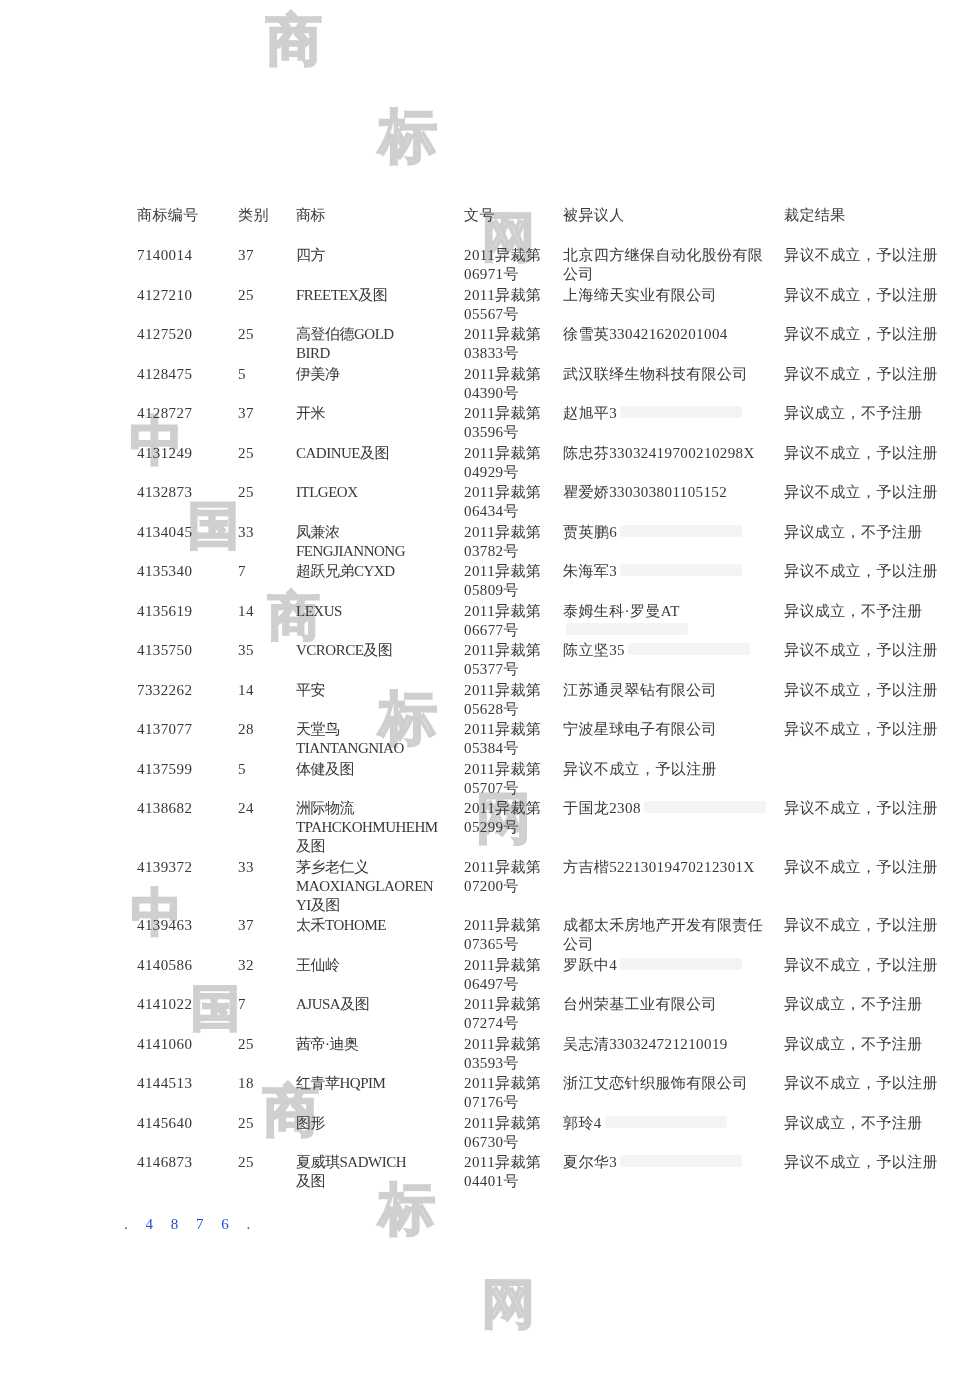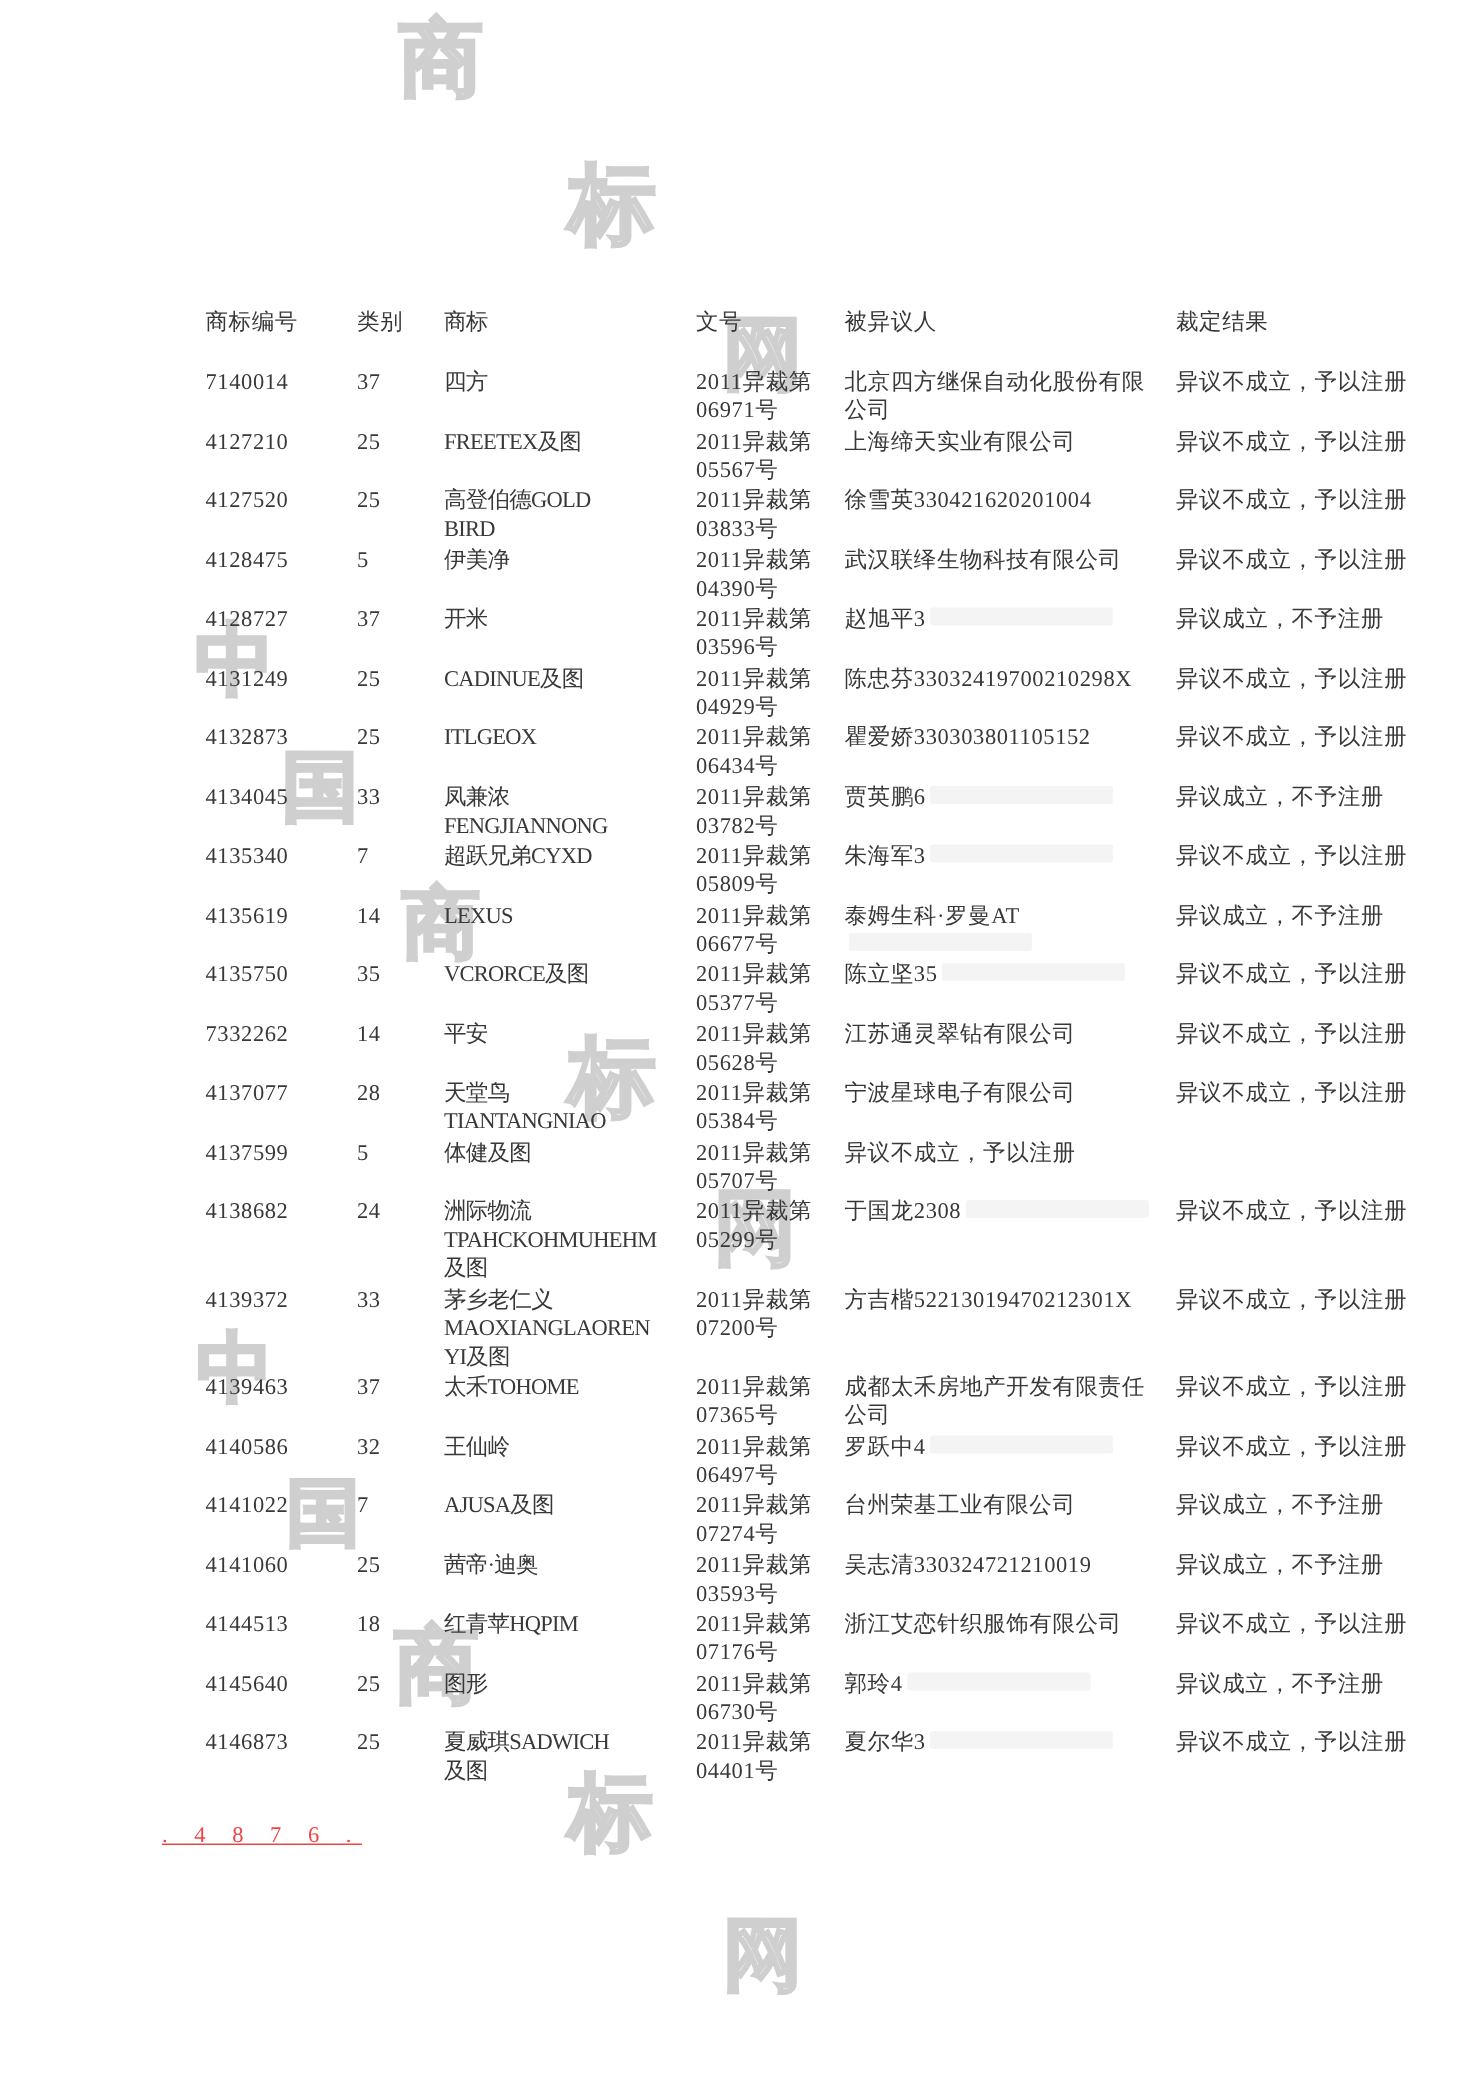--- a/index.html
+++ b/index.html
@@ -52,26 +52,25 @@
     display: inline-block;
     width: 122px; height: 12px;
     background: #f4f4f4;
     border-radius: 2px;
     margin-left: 3px;
     vertical-align: baseline;
   }
 
   .footer-page {
     position: absolute;
-    left: 108px; top: 1216px;
+    left: 124px; top: 1216px;
     z-index: 1;
     font-size: 15px;
     letter-spacing: 7px;
-    color: #ef4444;
-    text-decoration: underline;
+    color: #1d4ed8;
   }
 </style>
 </head>
 <body>
 
 <div class="page">
 
   <div id="watermark-layer">
       <div class="watermark" style="left: 266px; top: 12px; font-size: 56px;">商</div>
       <div class="watermark" style="left: 379px; top: 107px; font-size: 58px;">标</div>

